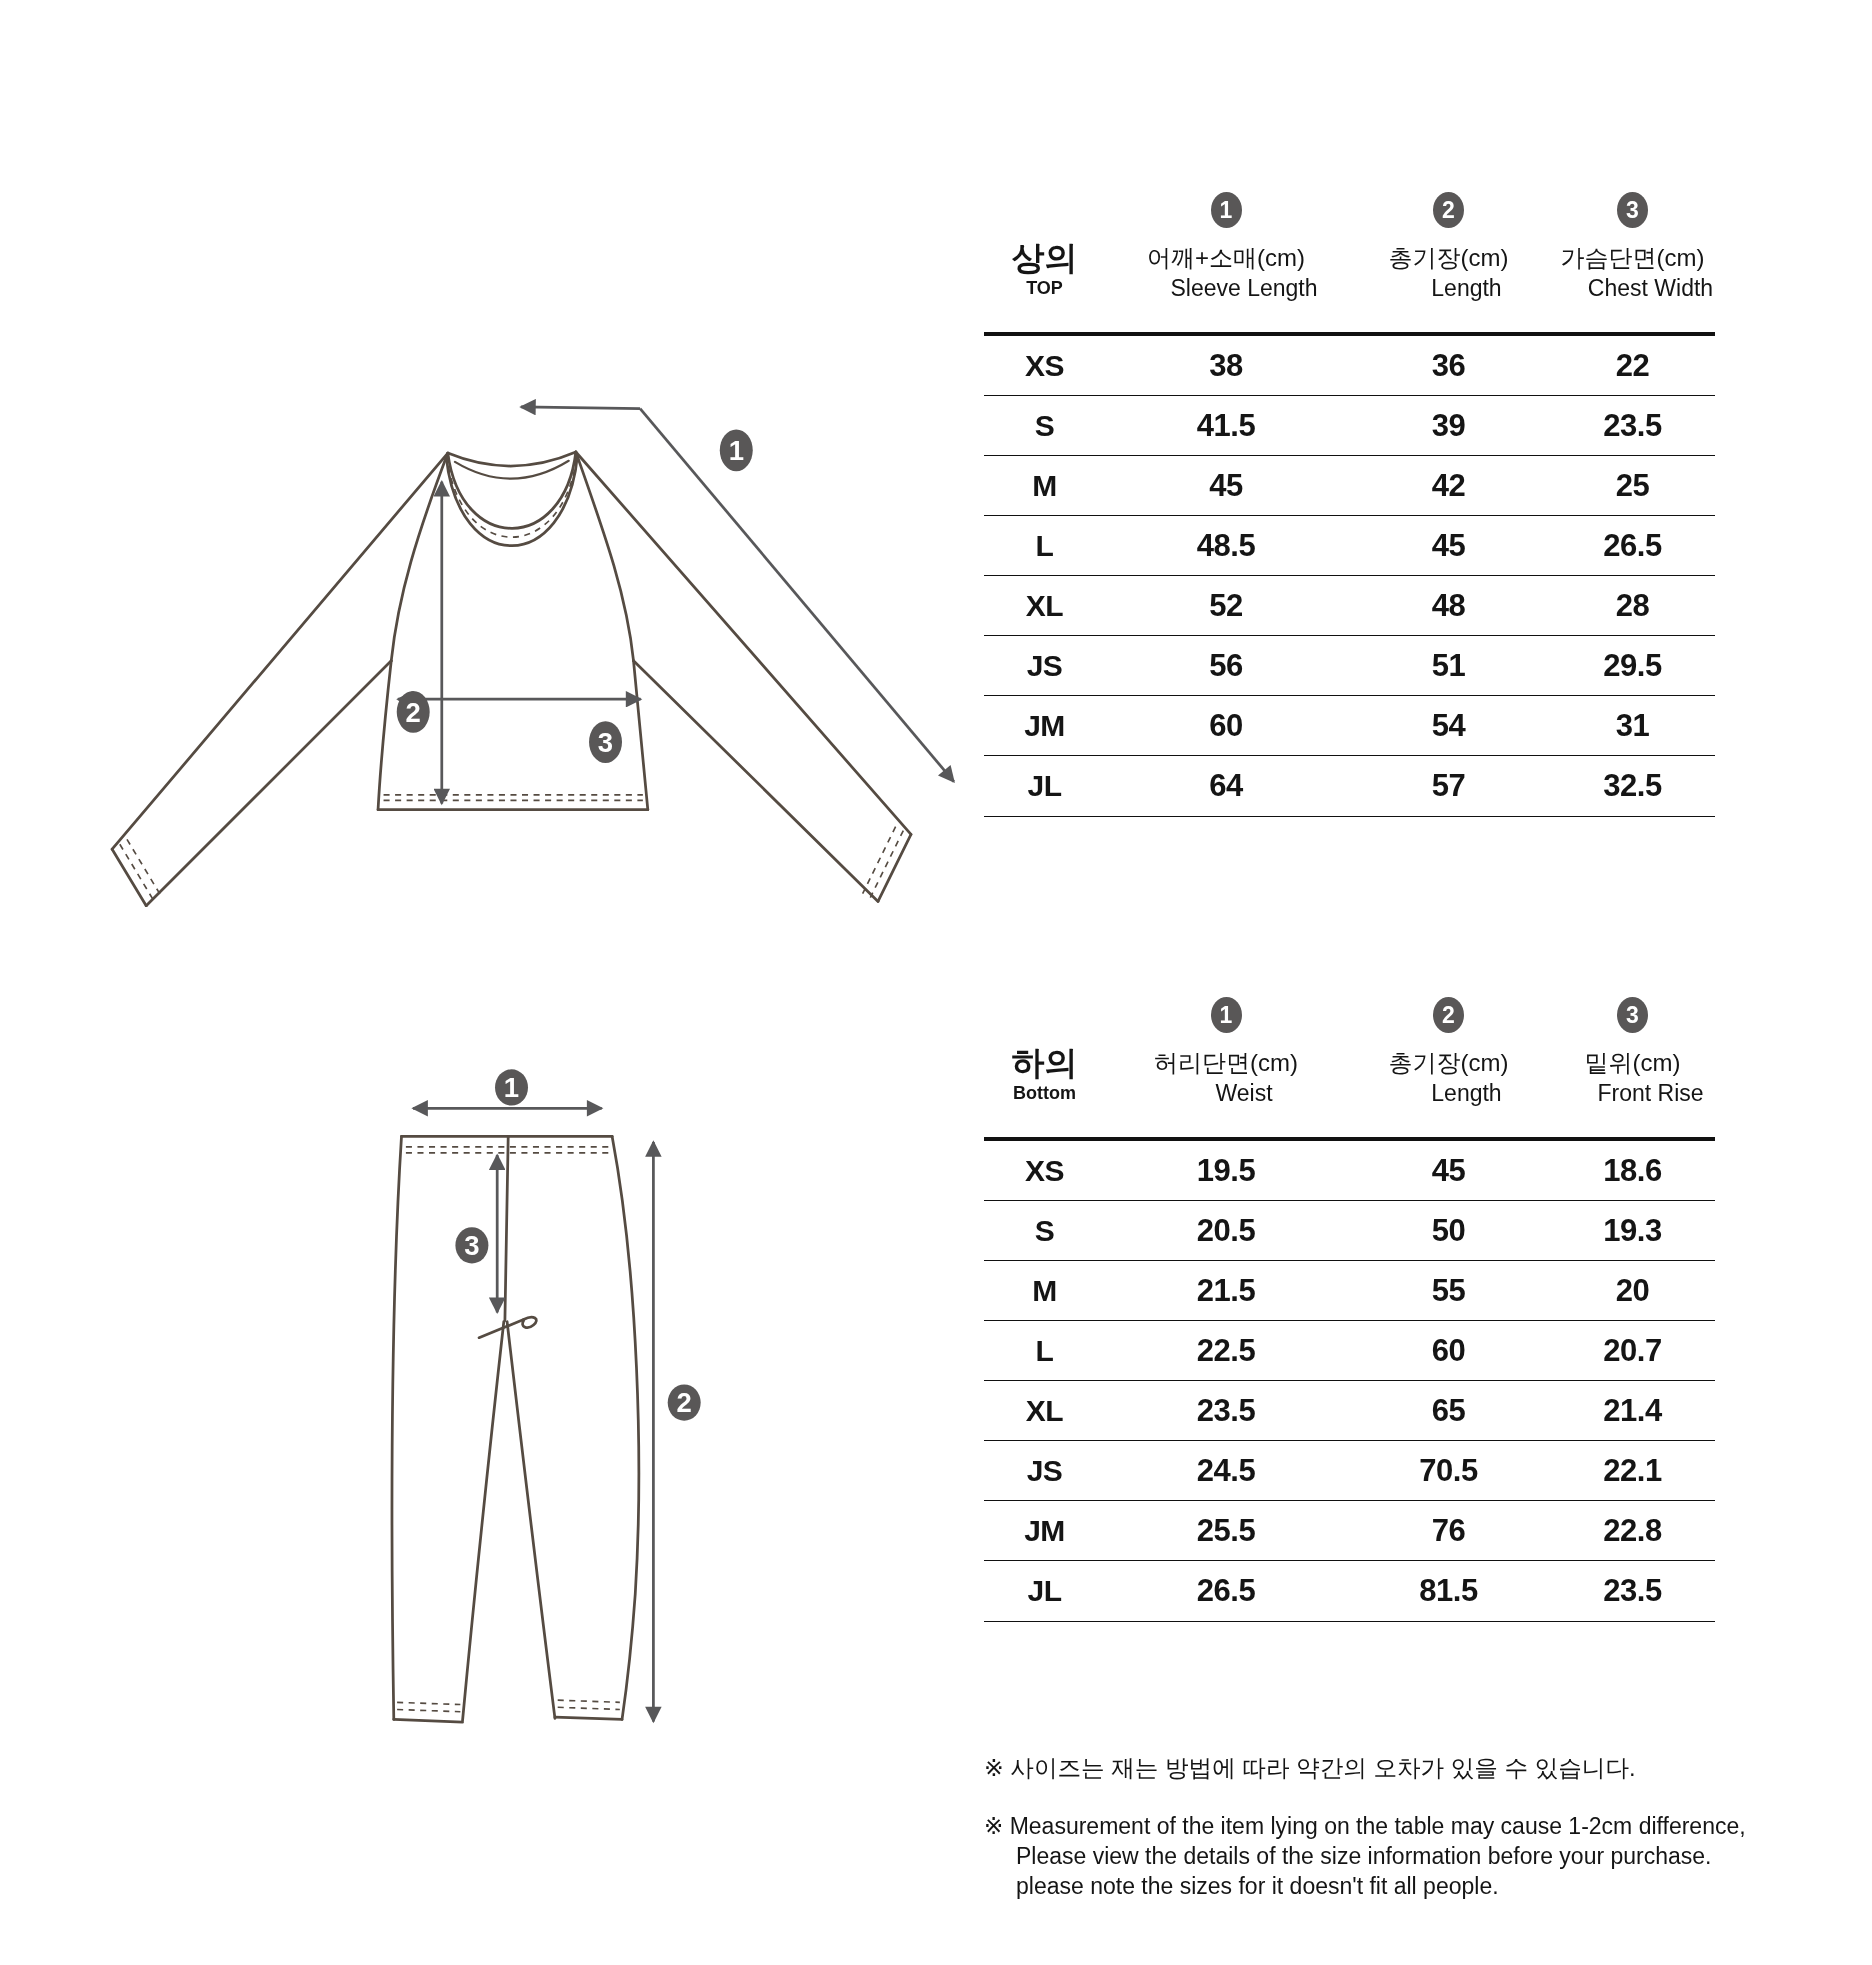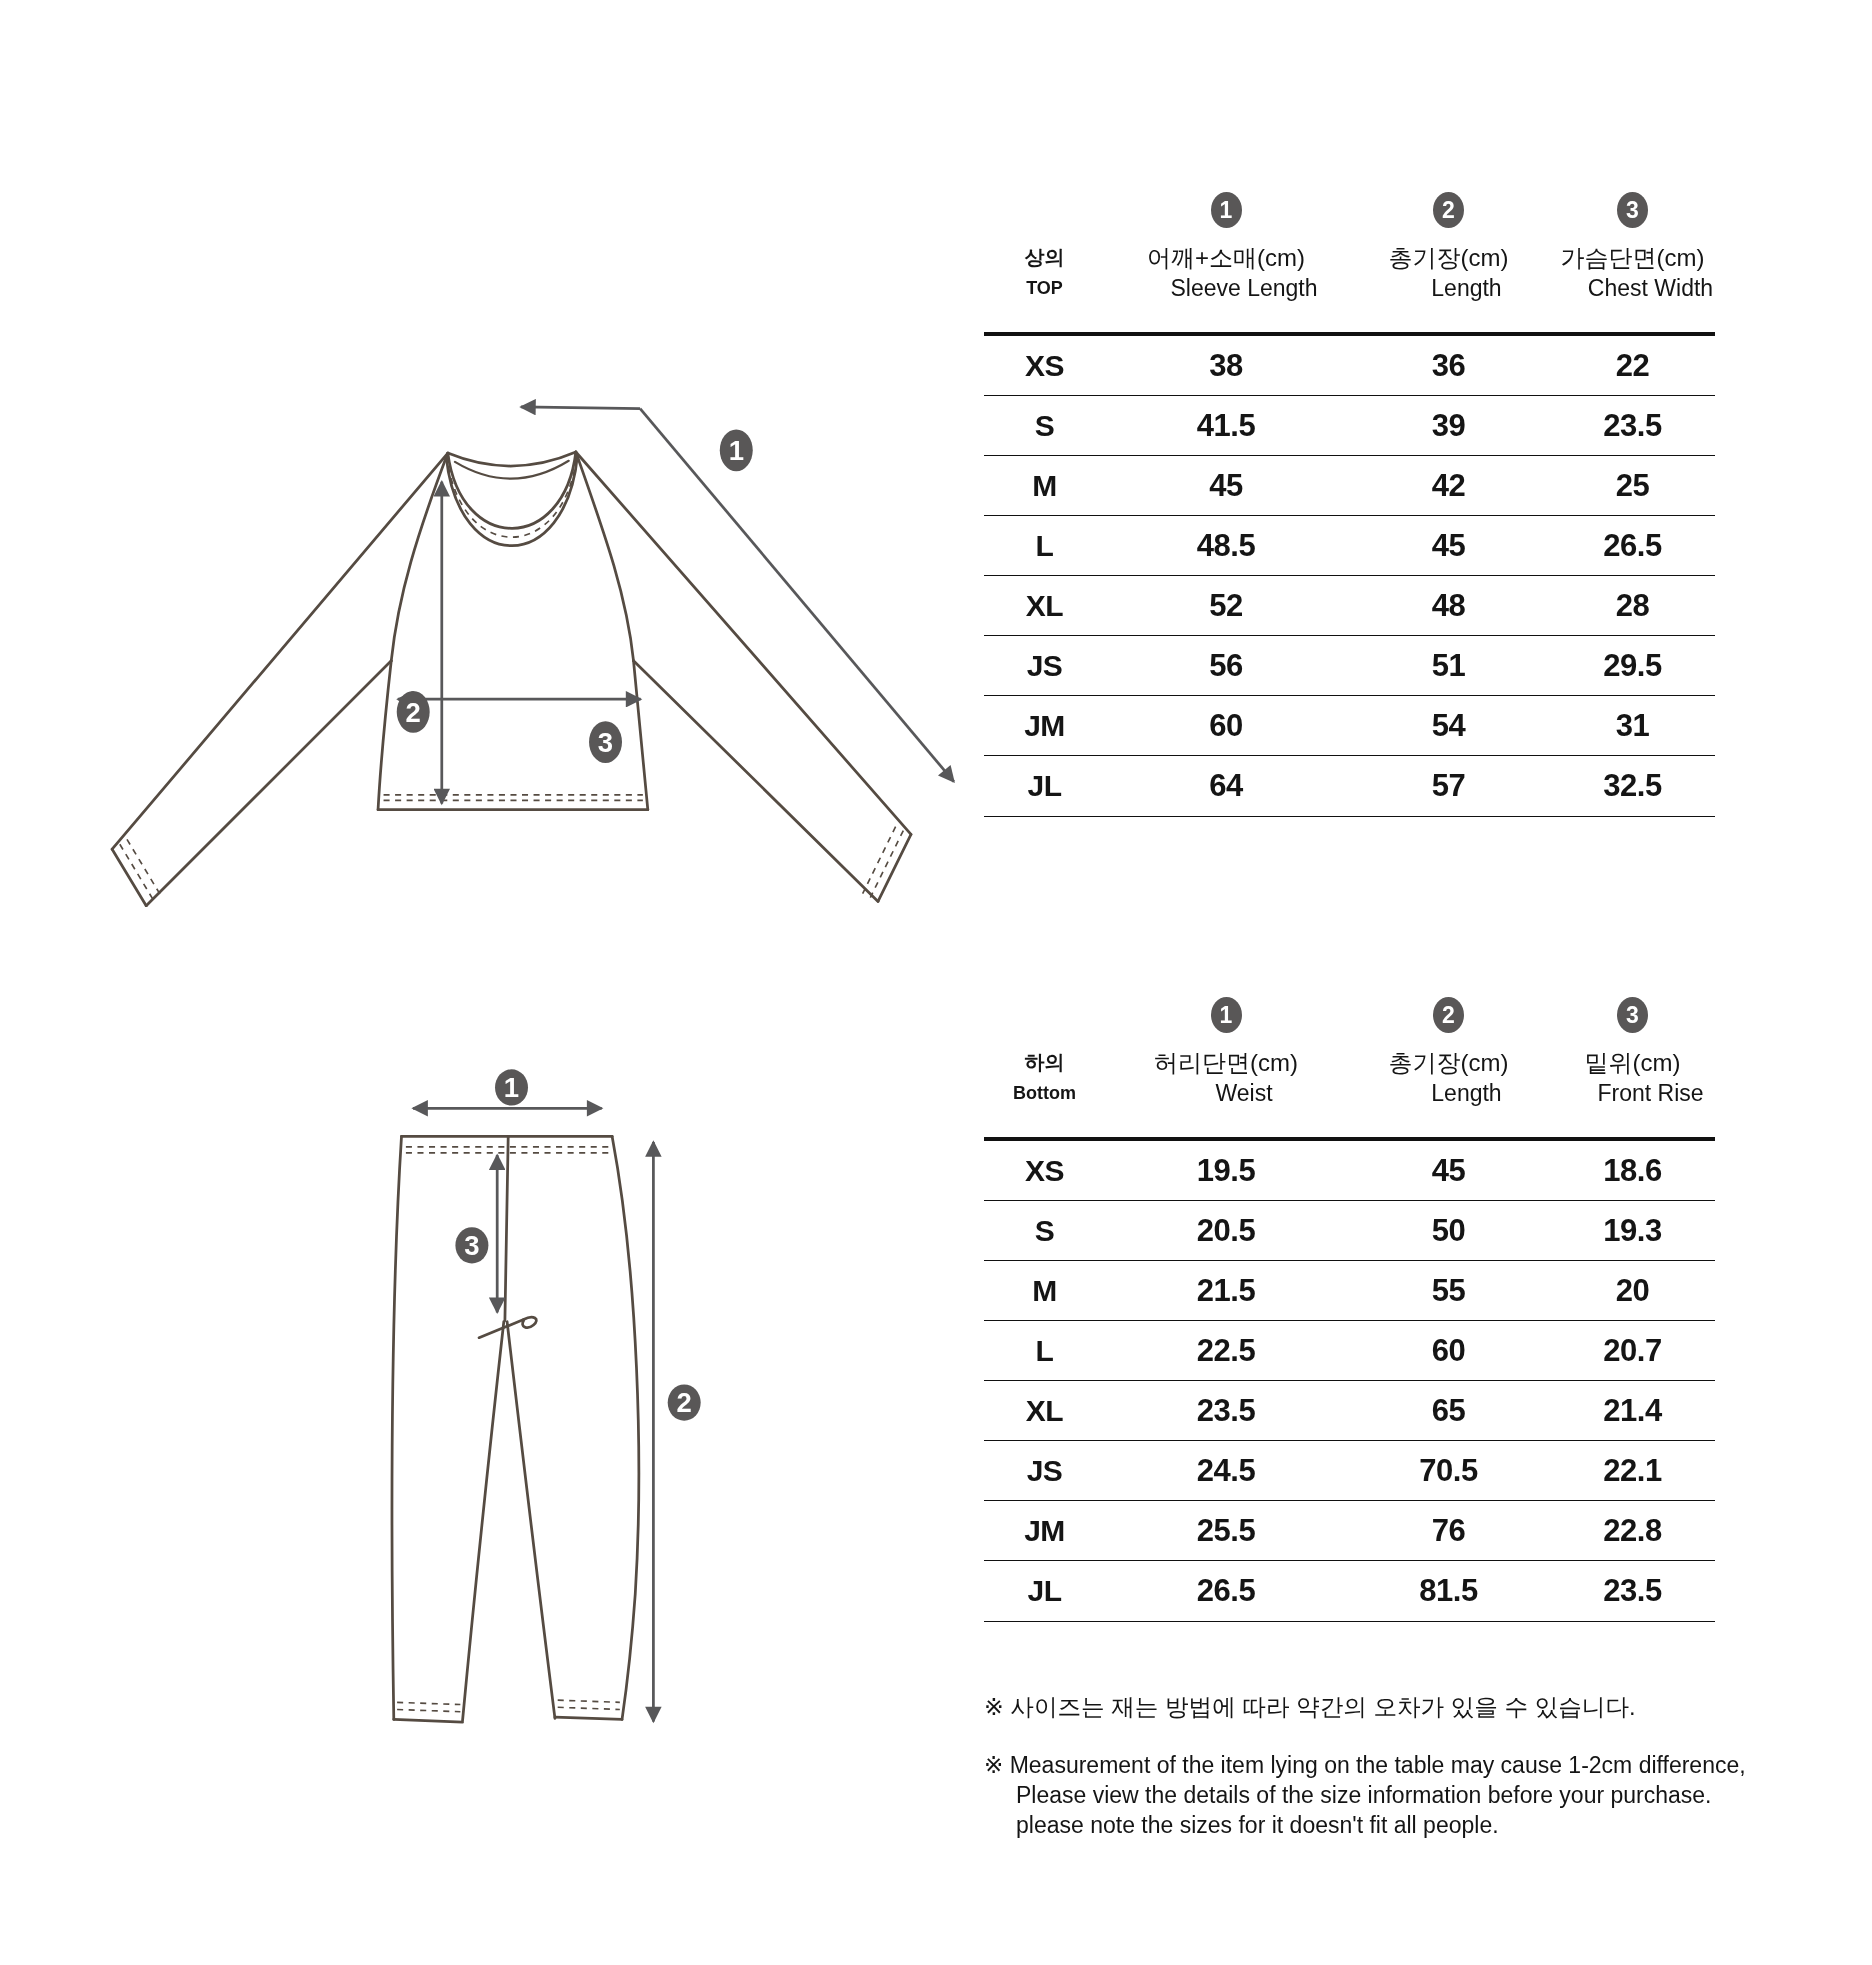--- a/index.html
+++ b/index.html
@@ -30,31 +30,31 @@
   .size-table{position:absolute;left:984px;width:731px;}
   #top-table{top:192px;}
   #bottom-table{top:997px;}
   .thead{display:grid;grid-template-columns:121px 242px 203px 165px;padding-bottom:29px;}
   .hcell{display:flex;flex-direction:column;align-items:center;justify-content:flex-start;}
   .slot-marker{height:36px;margin-bottom:14.3px;display:flex;align-items:center;justify-content:center;}
   .circle-marker{width:31px;height:36px;border-radius:50%;background:var(--c-marker);color:#fff;
     display:flex;align-items:center;justify-content:center;font-weight:700;font-size:23px;}
   .hko{font-size:24px;font-weight:500;height:31px;line-height:31px;white-space:nowrap;}
   .hen{font-size:23px;font-weight:400;height:30px;line-height:30px;white-space:nowrap;margin-left:36px;}
-  .catko{font-size:20px;font-weight:700;height:31px;line-height:31px;}
+  .catko{font-size:33px;font-weight:700;height:31px;line-height:31px;}
   .caten{font-size:18px;font-weight:700;height:30px;line-height:30px;}
   .tbody{border-top:4.4px solid var(--c-rule);border-bottom:1.6px solid var(--c-rule);}
   .trow{display:grid;grid-template-columns:121px 242px 203px 165px;height:60px;border-bottom:1.6px solid var(--c-rule);}
   .trow:last-child{border-bottom:none;}
   .cell{display:flex;align-items:center;justify-content:center;font-weight:700;letter-spacing:-0.5px;}
   .cell.size{font-size:30px;}
   .cell.val{font-size:31px;}
 
   
-  #notes{position:absolute;left:984px;top:1689px;width:880px;}
+  #notes{position:absolute;left:984px;top:1750px;width:880px;}
   .note-ko{font-size:23.6px;line-height:37px;font-weight:400;white-space:nowrap;}
   .notes-en{margin-top:24px;}
   .note-en{font-size:23px;line-height:30px;font-weight:400;white-space:nowrap;}
   .note-en.indent{padding-left:32px;}
 </style>
 </head>
 <body>
 
 <div id="canvas">
 

